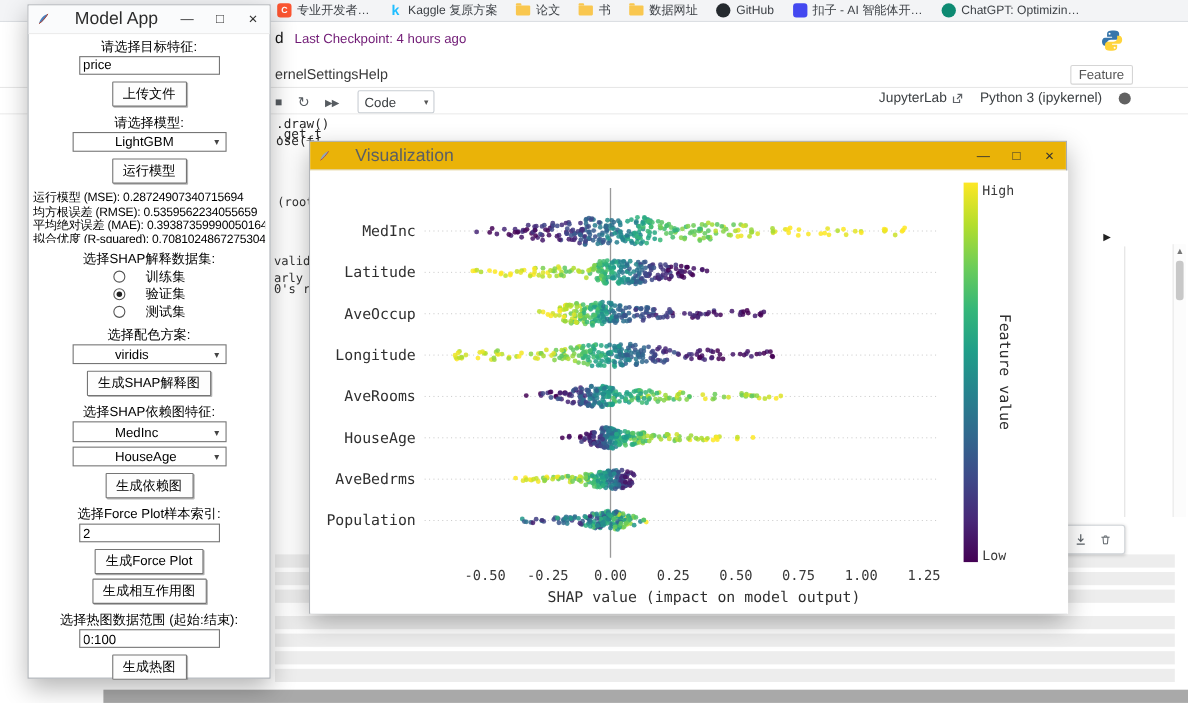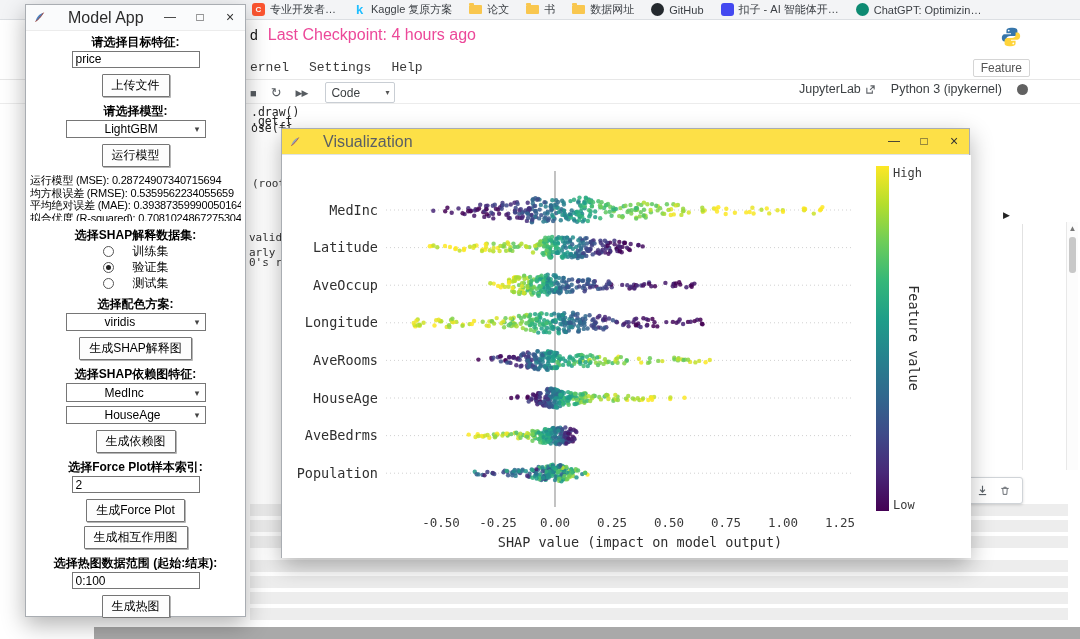--- a/index.html
+++ b/index.html
@@ -19,23 +19,23 @@
   .fav-folder::before{content:"";position:absolute;top:-2px;left:0;width:5px;height:2px;
        background:#f9c74f;border-radius:1px 1px 0 0;}
   .fav-github{background:#24292e;border-radius:50%;}
   .fav-coze{background:#4348f0;}
   .fav-chatgpt{background:#0d8a72;border-radius:50%;}
   .pinned-tab{position:absolute;left:2px;top:4px;width:12px;height:12px;background:#dfe1e4;border-radius:2px;z-index:2;}
 
   
   .jp-doc{position:absolute;top:26px;left:250px;display:flex;align-items:baseline;gap:10px;z-index:1;}
   .jp-docname{font-size:14px;color:#111;}
-  .jp-ckpt{font-size:16px;color:#ec4899;}
+  .jp-ckpt{font-size:12px;color:#701a75;}
   .py-logo{position:absolute;top:26px;left:1000px;z-index:1;}
-  .jp-menu{position:absolute;top:60px;left:250px;display:flex;gap:20px;font-size:13px;color:#3a3a3a;z-index:1;font-family:Liberation Mono, monospace;}
+  .jp-menu{position:absolute;top:60px;left:250px;display:flex;font-size:13px;color:#3a3a3a;z-index:1;}
   .jp-menu-border{position:absolute;top:79px;left:0;width:1080px;height:1px;background:#e7e7e7;}
   .trusted{position:absolute;top:59px;right:50px;font-size:12px;color:#555;border:1px solid #d5d5d5;
            border-radius:2px;background:#fff;padding:1px 7px;z-index:1;}
   .jp-toolbar{position:absolute;top:82px;left:250px;display:flex;align-items:center;gap:14px;
               color:#575c61;z-index:1;}
   .tb-ic{font-size:11px;}
   .tb-restart{font-size:13px;}
   .tb-runall{font-size:9px;letter-spacing:-1px;}
   .code-select{display:flex;align-items:center;justify-content:space-between;width:58px;height:19px;
                border:1px solid #c9ced4;border-radius:2px;background:#fff;font-size:12px;color:#3c4043;
@@ -65,30 +65,30 @@
            display:flex;align-items:center;justify-content:center;gap:10px;z-index:1;}
   .taskbar-strip{position:absolute;left:94px;top:627px;width:986px;height:12px;background:#a9a9a9;z-index:4;}
 
   
   .win{position:absolute;background:#fff;border:1px solid #a9adb2;box-sizing:border-box;
        box-shadow:0 8px 22px rgba(0,0,0,.30);}
   .app{left:25px;top:4px;width:221px;height:613px;z-index:30;}
   .viz{left:281px;top:128px;width:689px;height:430px;z-index:20;}
   .titlebar{height:25px;display:flex;align-items:center;padding-left:7px;}
   .app .titlebar{background:#fafbfc;border-bottom:1px solid #ececec;}
-  .viz .titlebar{background:#fde047;border-bottom:1px solid #dfe3e6;}
+  .viz .titlebar{background:#eab308;border-bottom:1px solid #dfe3e6;}
   .titlebar .title{flex:1;margin-left:22px;font-size:16px;color:#2b2b2b;}
   .viz .titlebar .title{color:#5a5f64;}
   .winbtn{width:30px;text-align:center;font-size:12px;color:#333;height:25px;line-height:25px;}
   .winbtn.close{font-size:14px;}
 
   
   .app-body{height:585px;overflow:hidden;display:flex;flex-direction:column;align-items:center;
             font-size:12px;color:#000;padding-top:2px;}
-  .lbl{margin-top:7px;line-height:14px;white-space:nowrap;font-weight:bold;}
+  .lbl{margin-top:7px;line-height:14px;white-space:nowrap;}
   .lbl.first{margin-top:2px;}
   .tk-input{margin-top:2px;width:120px;height:16px;border:1px solid #767676;background:#fff;
             font:12px "Liberation Sans",sans-serif;padding:0 3px;}
   .tk-btn{margin-top:6px;background:#fdfdfd;border:1px solid #757575;border-radius:1px;
           box-shadow:1px 1px 0 rgba(90,90,90,.45);padding:2px 9px;
           font:12px "Liberation Sans",sans-serif;color:#000;}
   .tk-btn.tight{margin-top:4px;}
   .tk-combo{margin-top:2px;width:138px;height:18px;border:1px solid #767676;background:#fff;
             display:flex;align-items:center;box-sizing:content-box;}
   .tk-combo.second{margin-top:4px;}

